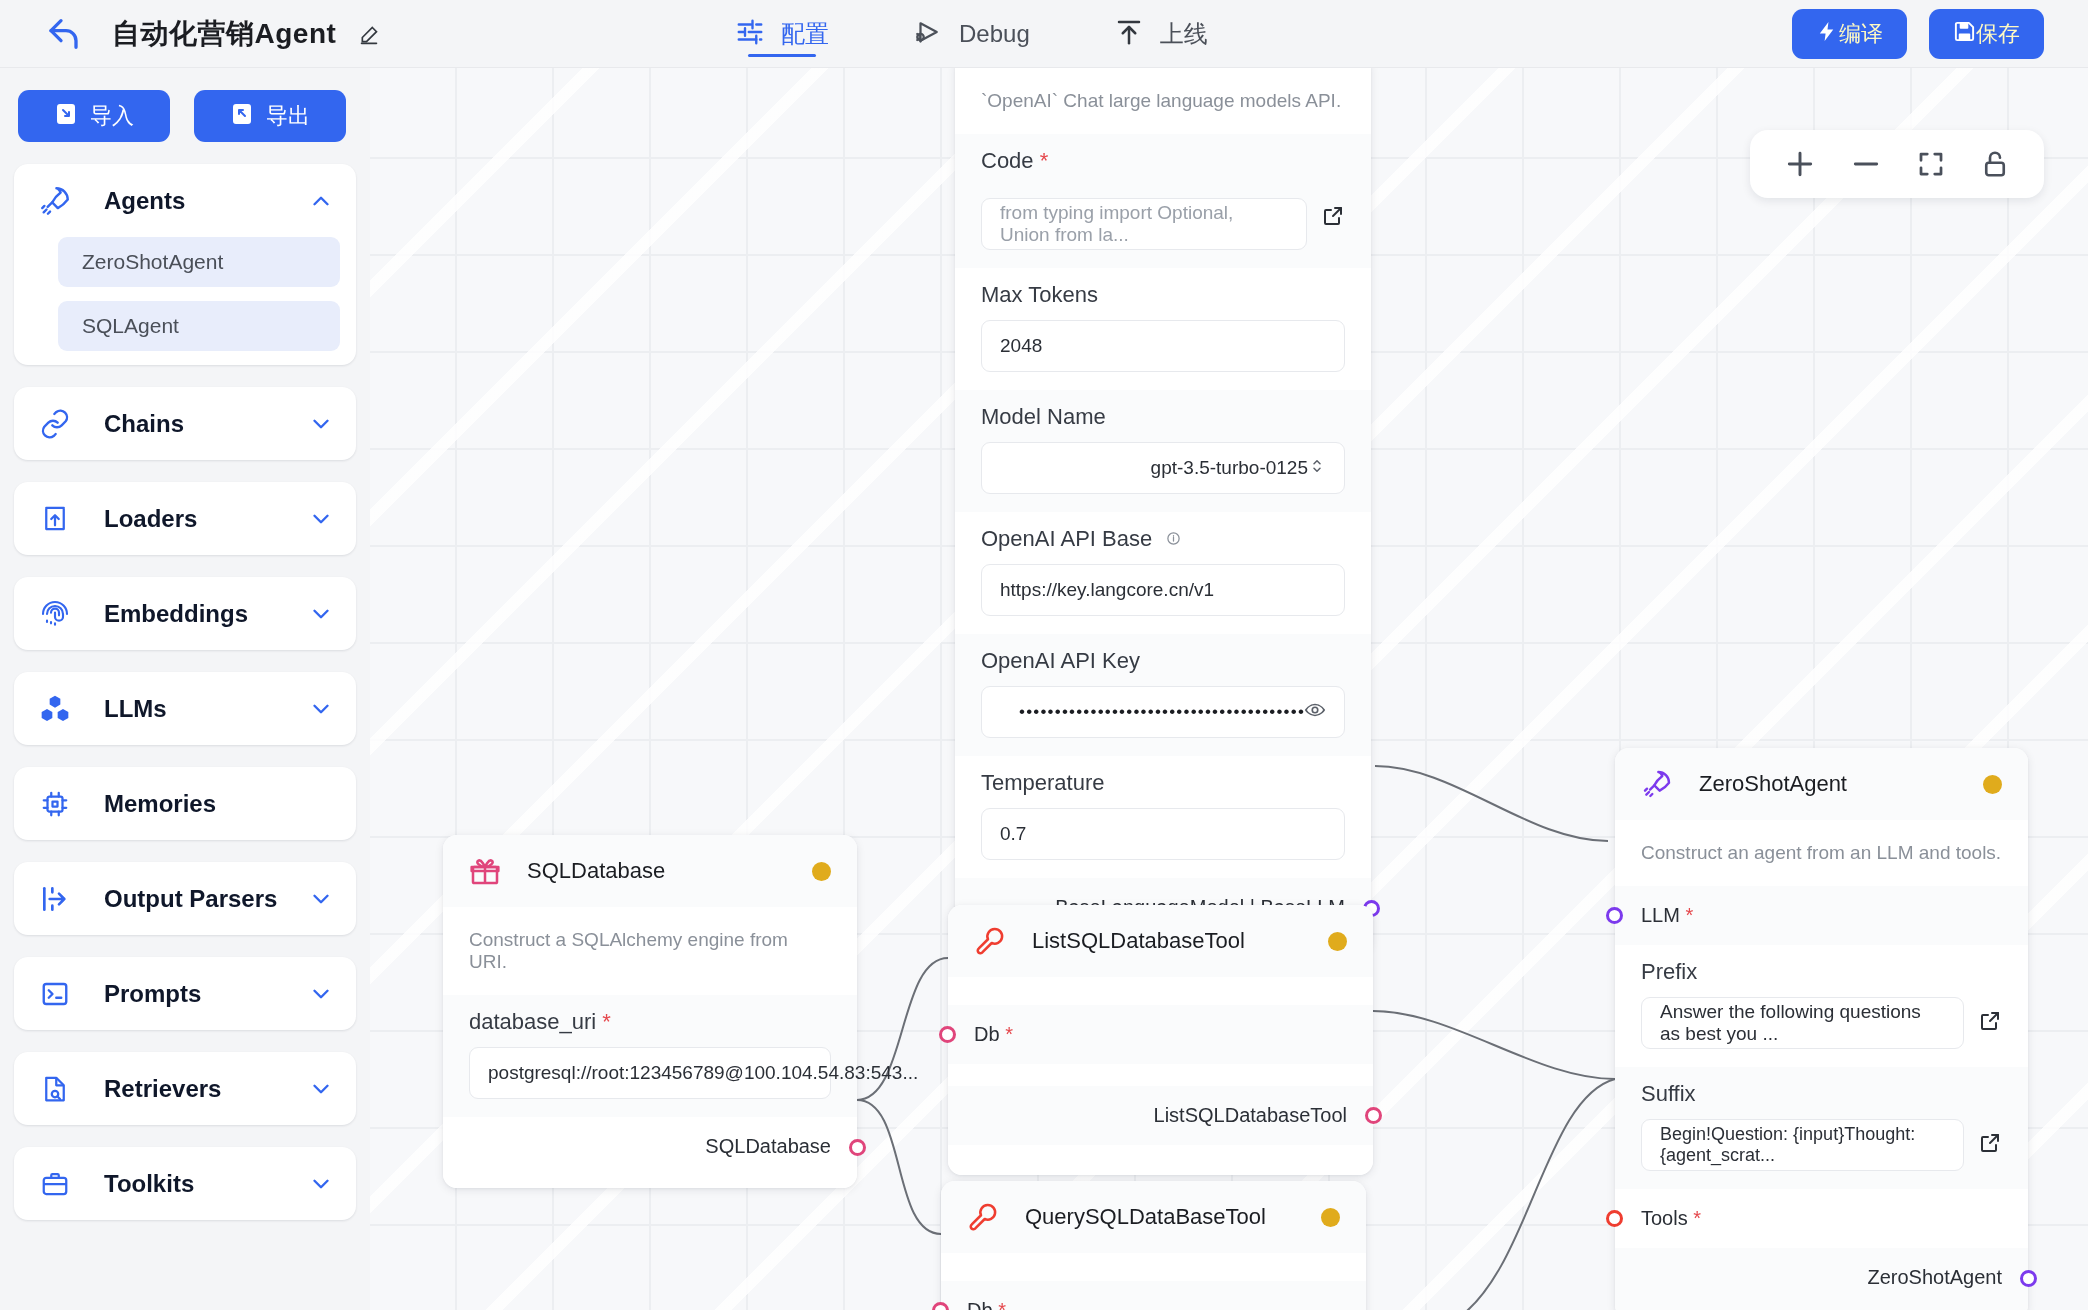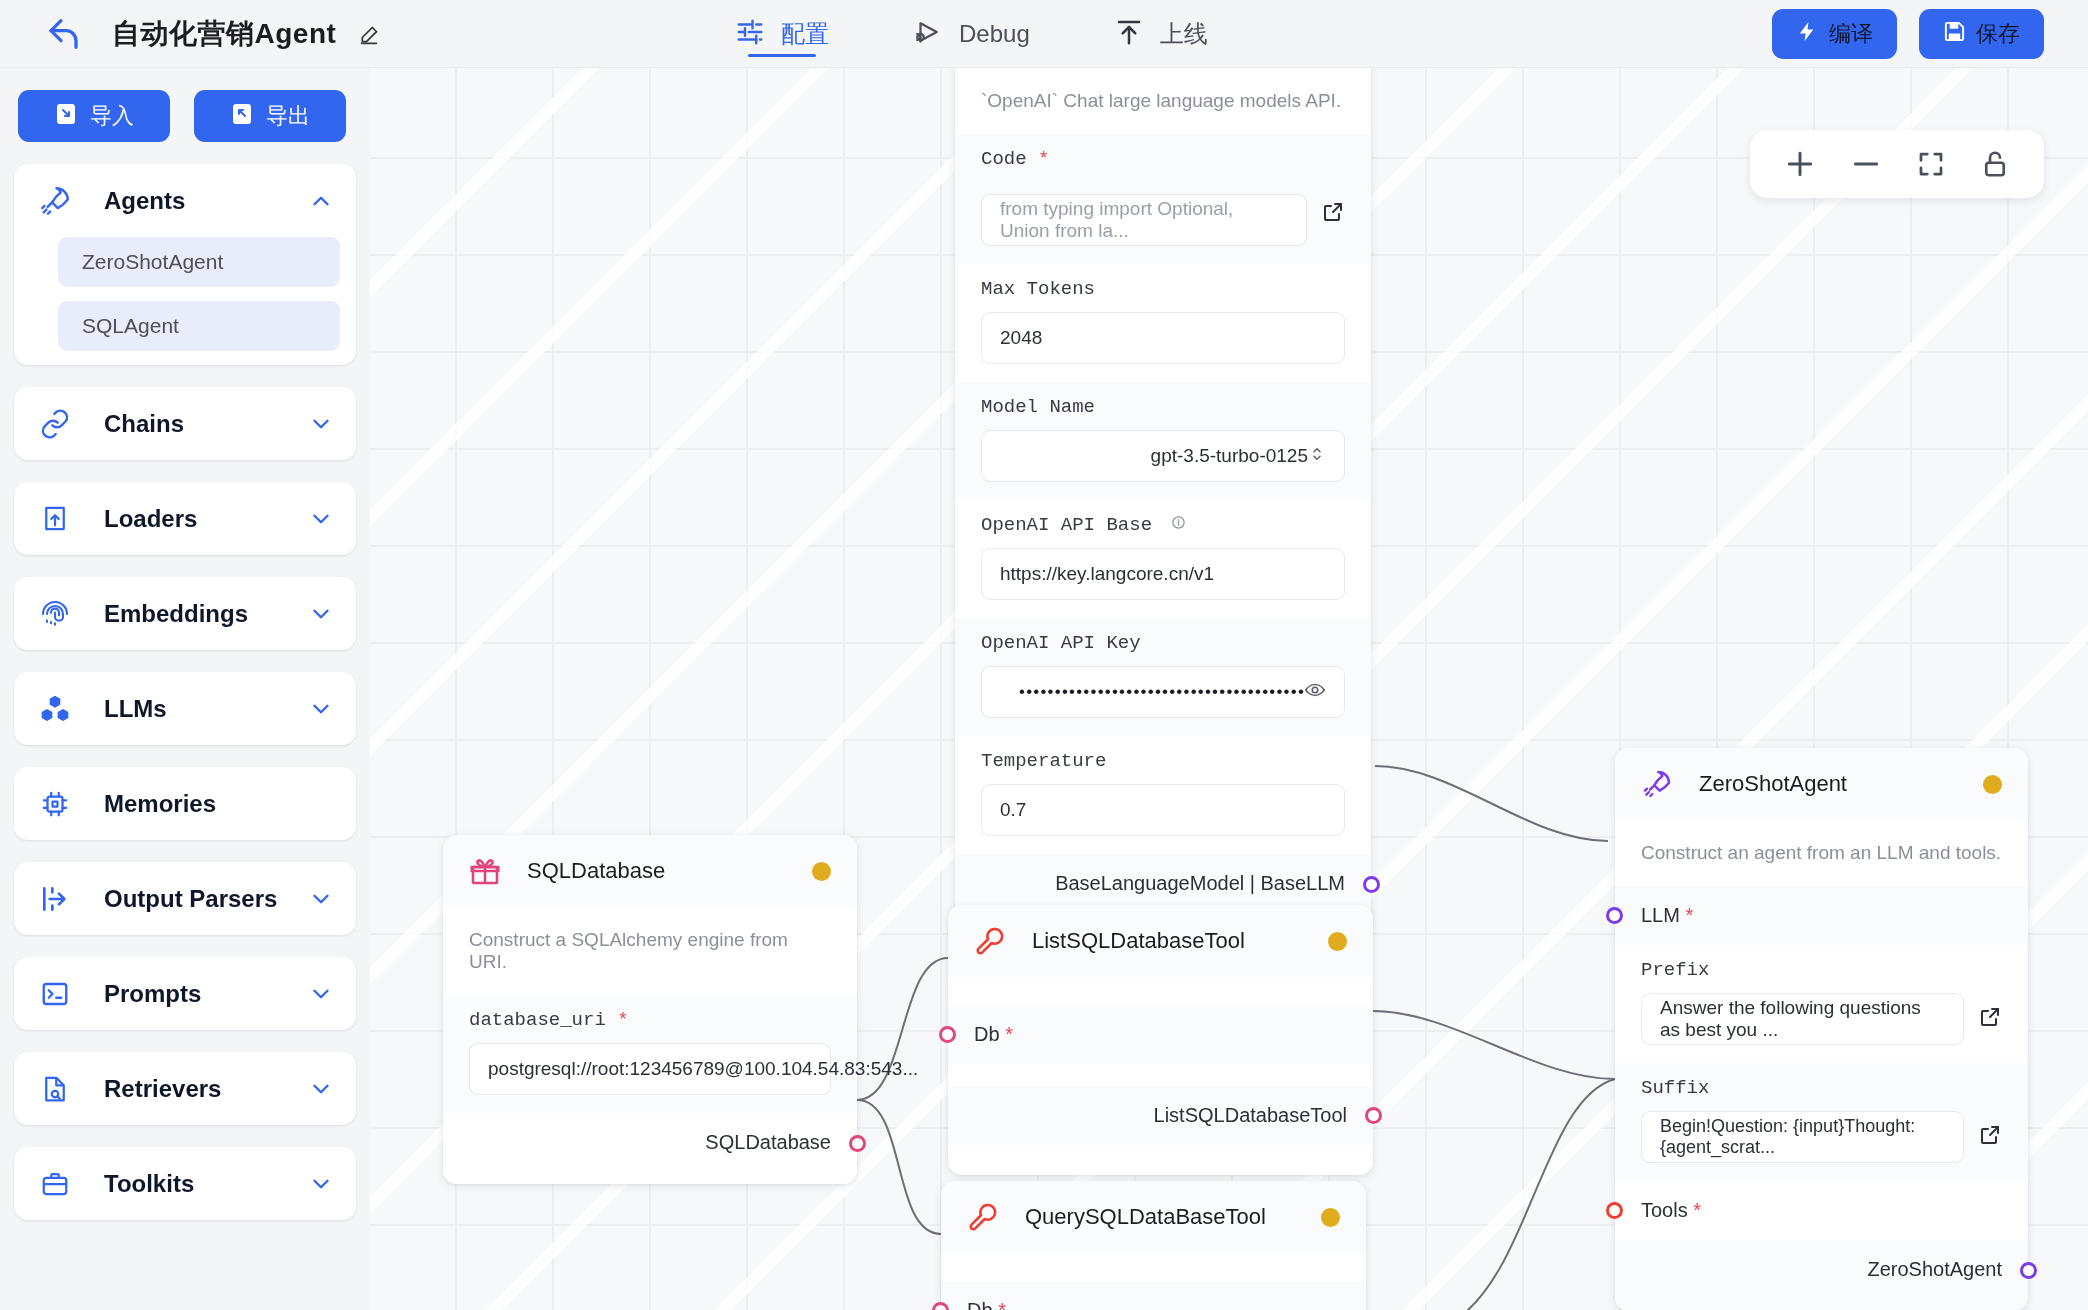--- a/index.html
+++ b/index.html
@@ -24,22 +24,22 @@
   .nav-item { display: flex; align-items: center; gap: 16px; height: 68px; cursor: pointer; position: relative; }
   .nav-label { font-size: 24px; color: #4b5059; }
   .nav-item.active .nav-label { color: #3366ef; }
   .nav-item.active::after {
     content:""; position:absolute; left: 50%; transform: translateX(-50%);
     bottom: 11px; width: 68px; height: 3px; background: #3366ef; border-radius: 2px;
   }
 
   .topbar-actions { position: absolute; right: 44px; top: 0; height: 68px; display: flex; align-items: center; gap: 22px; }
   .btn-primary {
-    display: flex; align-items: center; gap: 10px;
-    background: #3366ef; color: #0f172a; border: none; border-radius: 11px;
+    display: flex; align-items: center; gap: 0;
+    background: #3366ef; color: #fef9c3; border: none; border-radius: 11px;
     height: 50px; padding: 0 24px; font-size: 22px; cursor: pointer;
     font-family: inherit;
   }
 
   
   .sidebar {
     position: absolute; left: 0; top: 68px; width: 370px; height: 1242px;
     background: #f4f5f7; padding: 22px 14px 0 14px; overflow: hidden; z-index: 30;
   }
   .io-row { display: flex; gap: 24px; padding: 0 4px 22px 4px; }
@@ -104,21 +104,21 @@
   .node-head {
     display: flex; align-items: center; height: 72px; padding: 0 26px;
     background: #fafbfc; border-radius: 14px 14px 0 0;
   }
   .node-ico { width: 38px; margin-right: 20px; display:flex; align-items:center; }
   .node-title { flex: 1; font-size: 22px; color: #1b1d22; }
   .node-dot { width: 19px; height: 19px; border-radius: 50%; background: #e0ab1c; }
   .node-desc { padding: 22px 26px; font-size: 19px; color: #8a9099; background:#fff; }
   .row { padding: 14px 26px 18px 26px; }
   .row.alt { background: #fafbfc; }
-  .row-label { font-size: 19px; color: #363b44; margin-bottom: 12px; font-family: Liberation Mono, monospace; }
+  .row-label { font-size: 22px; color: #363b44; margin-bottom: 12px; }
   .req { color: #e5484d; }
   .inp {
     width: 100%; height: 52px; border: 1px solid #e7e9ed; border-radius: 9px;
     background: #fff; padding: 0 18px; font-size: 19px; color: #2b2f36;
     font-family: inherit; display:flex; align-items:center;
   }
   .inp.ph { color: #9aa0a9; margin-top: 12px; }
   .inp-wrap { display: flex; align-items: center; gap: 14px; }
   .ext-ico { color: #2b2f36; flex: 0 0 auto; cursor: pointer; }
   .sel { justify-content: flex-end; padding-left: 37px; }

